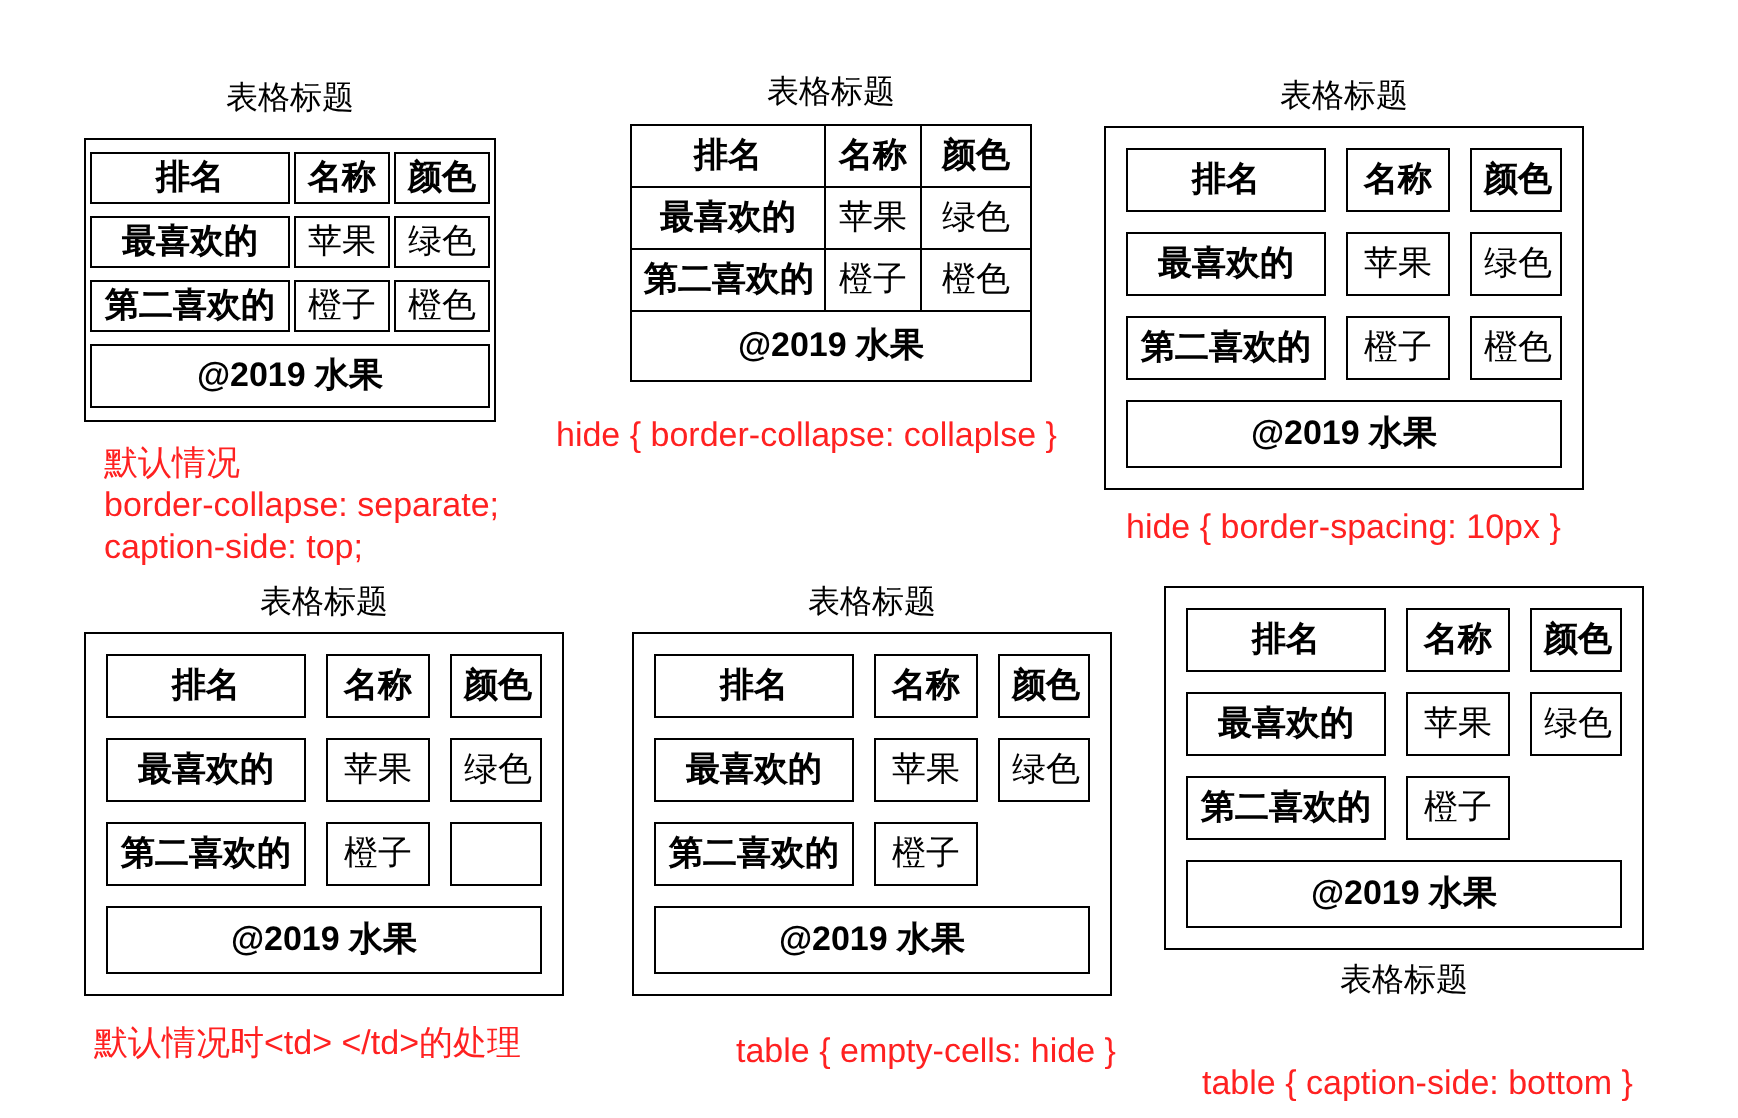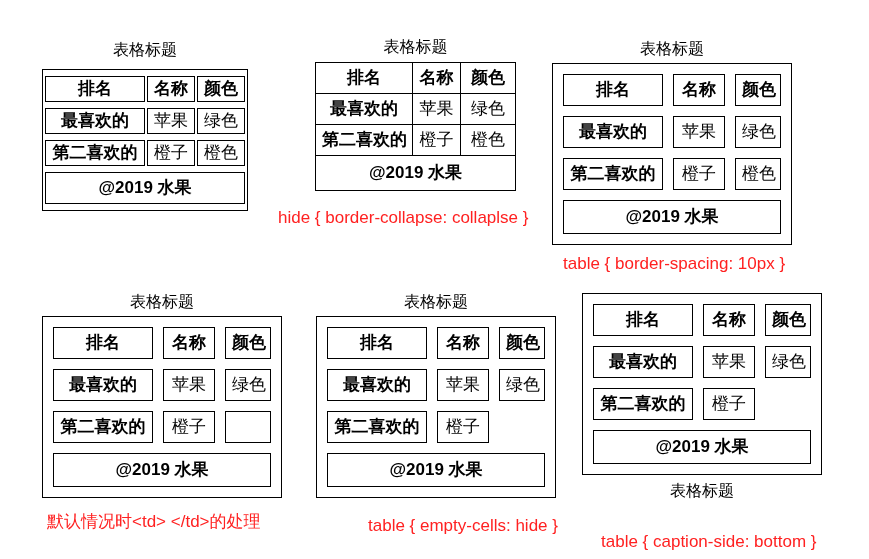--- a/index.html
+++ b/index.html
@@ -265,25 +265,30 @@
         <td>橙子</td>
         <td></td>
       </tr>
       <tr class="foot">
         <th colspan="3">@2019 水果</th>
       </tr>
     </tbody>
       </table>
   </div>
 
+  <div class="red-label" id="l1">
+    <div>默认情况</div>
+    <div>border-collapse: separate;</div>
+    <div>caption-side: top;</div>
+  </div>
   <div class="red-label" id="l2">
     <div>hide { border-collapse: collaplse }</div>
   </div>
   <div class="red-label" id="l3">
-    <div>table { border-spacing: 10px }</div>
+    <div>hide { border-spacing: 10px }</div>
   </div>
   <div class="red-label" id="l4">
     <div>默认情况时&lt;td&gt; &lt;/td&gt;的处理</div>
   </div>
   <div class="red-label" id="l5">
     <div>table { empty-cells: hide }</div>
   </div>
   <div class="red-label" id="l6">
     <div>table { caption-side: bottom }</div>
   </div>

